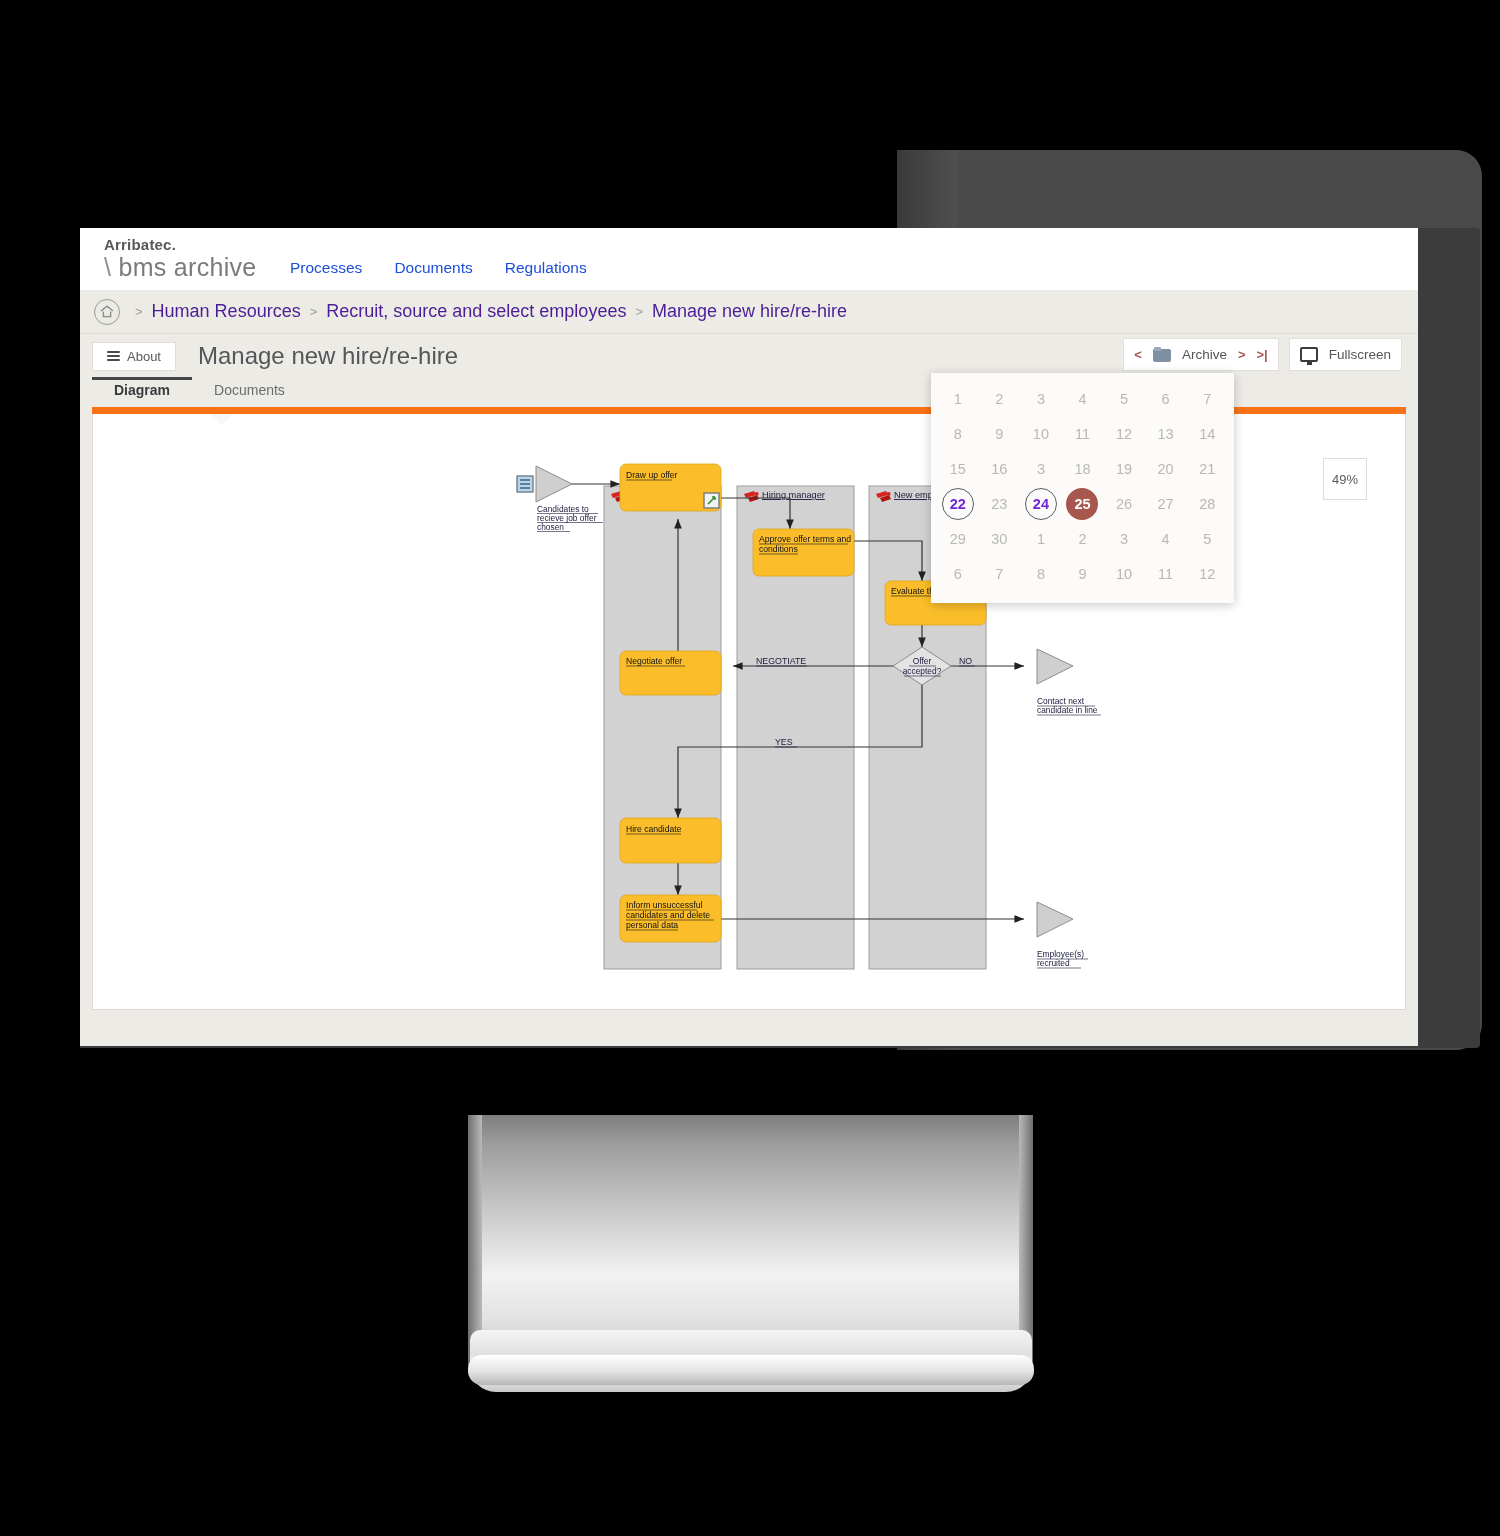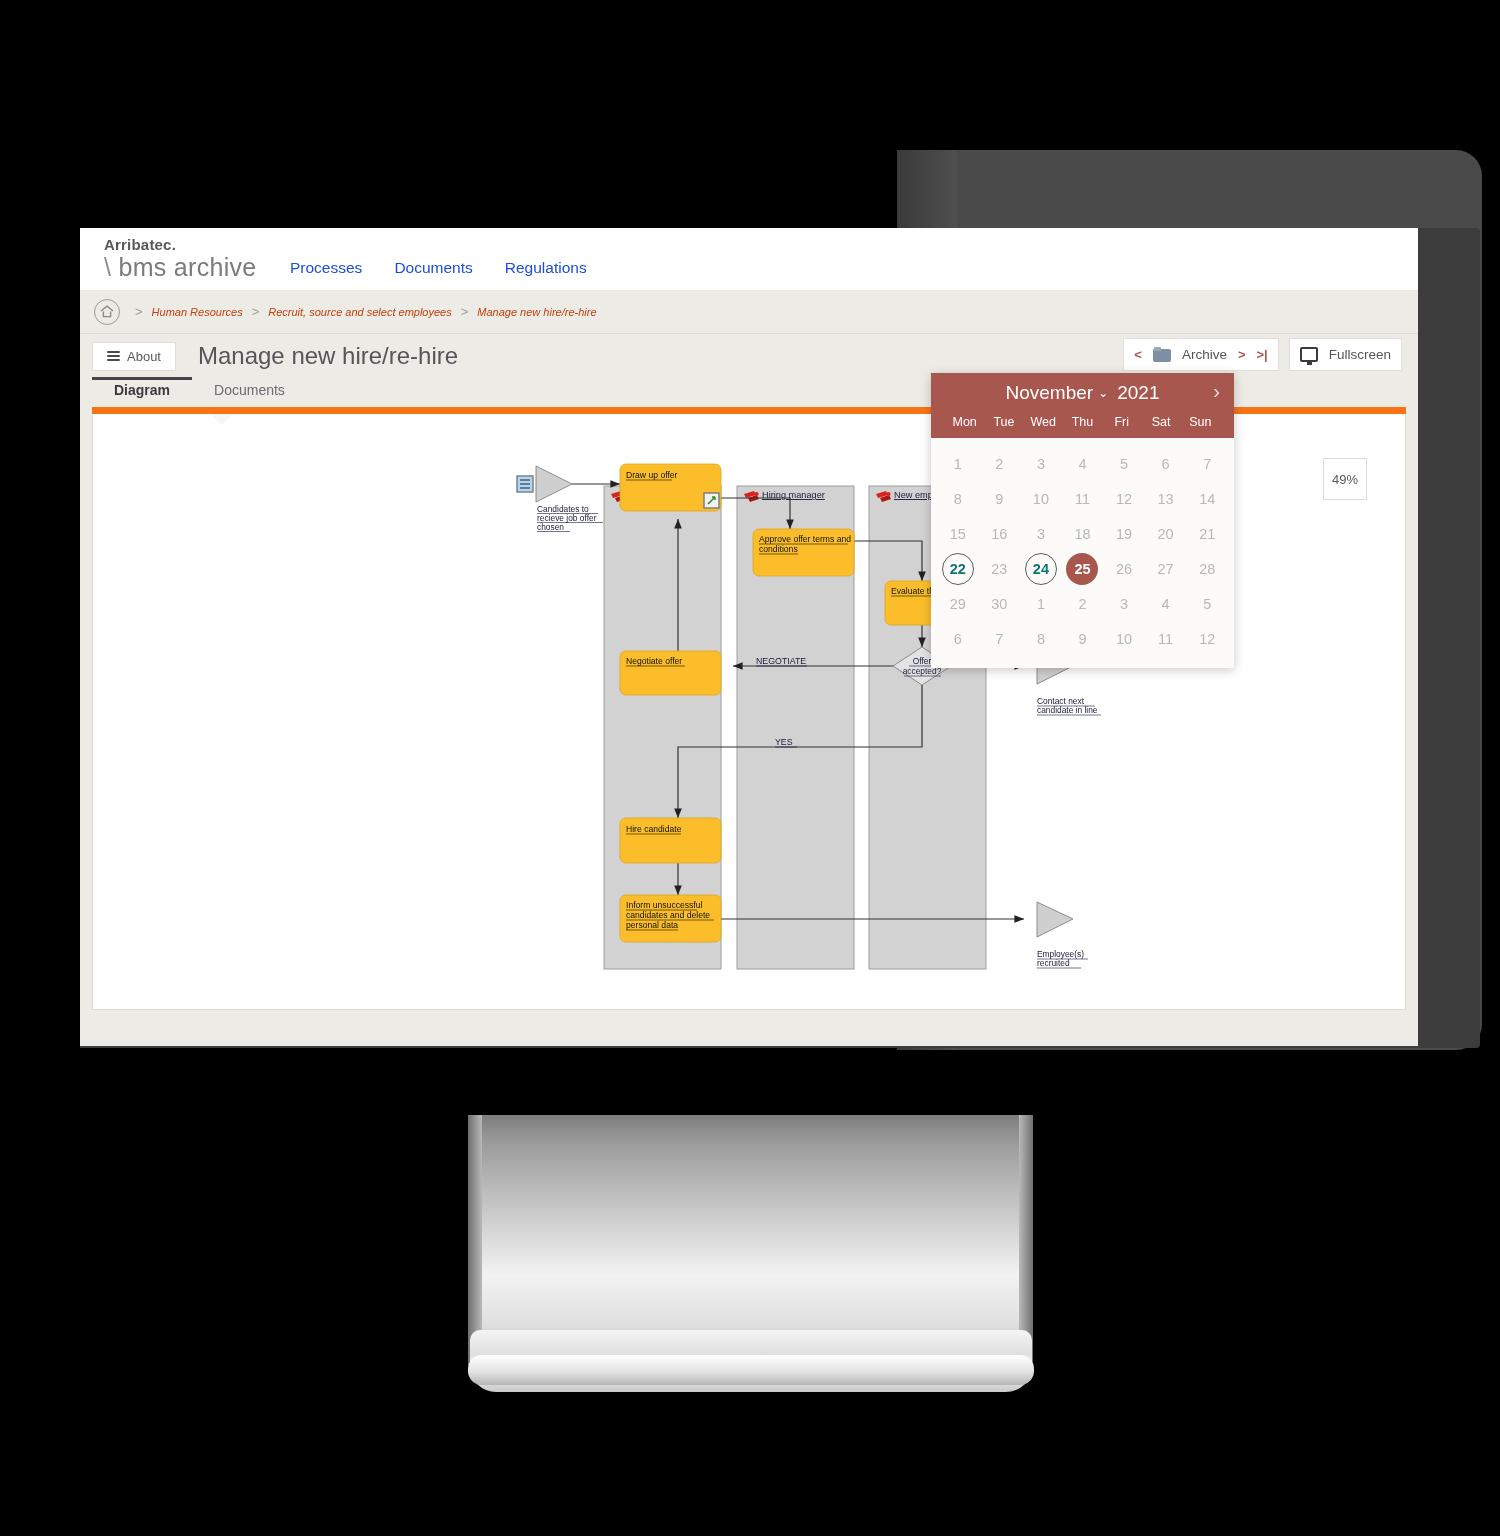--- a/index.html
+++ b/index.html
@@ -88,21 +88,21 @@
   .crumbbar{
     position:absolute; left:0; top:62px; width:1338px; height:44px;
     background:#ecebe6; border-bottom:1px solid #dedcd4;
     display:flex; align-items:center; padding-left:14px;
   }
   .home-ico{
     width:26px; height:26px; border:1.4px solid #9a9a96; border-radius:50%;
     display:flex; align-items:center; justify-content:center; margin-right:6px;
   }
   .home-ico svg{ display:block; }
-  .crumb{ font-size:11px; color:#c2410c;font-style:italic; }
+  .crumb{ font-size:18px; color:#4c1d95; }
   .crumb-sep{ font-size:13px; color:#9b9b98; margin:0 9px; }
 
   
   .titlebar{
     position:absolute; left:0; top:106px; width:1338px; height:44px;
     background:#ecebe6; display:flex; align-items:center;
   }
   .about-btn{
     margin-left:12px; background:#fff; border:1px solid #e0ded6;
     height:29px; display:flex; align-items:center; gap:7px;
@@ -194,21 +194,21 @@
     padding:8px 6px 12px 6px;
   }
   .cal-cell{
     height:35px; display:flex; align-items:center; justify-content:center;
     font-size:14.5px; color:#b9b8b5; cursor:pointer;
   }
   .cal-cell span{
     width:32px; height:32px; border-radius:50%;
     display:flex; align-items:center; justify-content:center;
   }
-  .cal-cell.avail span{ border:1.4px solid #5e5e5e; color:#0f766e; font-weight:bold; }
+  .cal-cell.avail span{ border:1.4px solid #5e5e5e; color:#6d28d9; font-weight:bold; }
   .cal-cell.sel span{ background:#a8574f; color:#fff; font-weight:bold; }
 </style>
 </head>
 <body>
 
 <div id="stage">
 
   <div class="monitor-back"></div>
   <div class="monitor-bezel"></div>
   <div class="stand-neck"></div>
@@ -431,37 +431,20 @@
           <path d="M944,488 L944,523 L980,505 z" fill="#cfcfcf" stroke="#8c8c8c" stroke-width="1"></path>
         </g>
         <text id="e1a" x="944" y="543" font-family="Liberation Sans, sans-serif" font-size="8.4" fill="#1a1a3d">Employee(s)</text>
         <line x1="944" y1="545" x2="995" y2="545" stroke="#1a1a3d" stroke-width=".6"></line>
         <text id="e1b" x="944" y="552" font-family="Liberation Sans, sans-serif" font-size="8.4" fill="#1a1a3d">recruited</text>
         <line x1="944" y1="554" x2="988" y2="554" stroke="#1a1a3d" stroke-width=".6"></line>
       </svg>
     </div>
 
     <div class="cal">
-      <div class="cal-head">
-        <div class="cal-title">
-          <span class="cal-month">November</span>
-          <span class="cal-caret">⌄</span>
-          <span>2021</span>
-          <span class="cal-next">›</span>
-        </div>
-        <div class="cal-dow">
-          <span>Mon</span>
-          <span>Tue</span>
-          <span>Wed</span>
-          <span>Thu</span>
-          <span>Fri</span>
-          <span>Sat</span>
-          <span>Sun</span>
-        </div>
-      </div>
       <div class="cal-grid" id="cal-grid">
           <div class="cal-cell">
             <span>1</span>
           </div>
           <div class="cal-cell">
             <span>2</span>
           </div>
           <div class="cal-cell">
             <span>3</span>
           </div>

